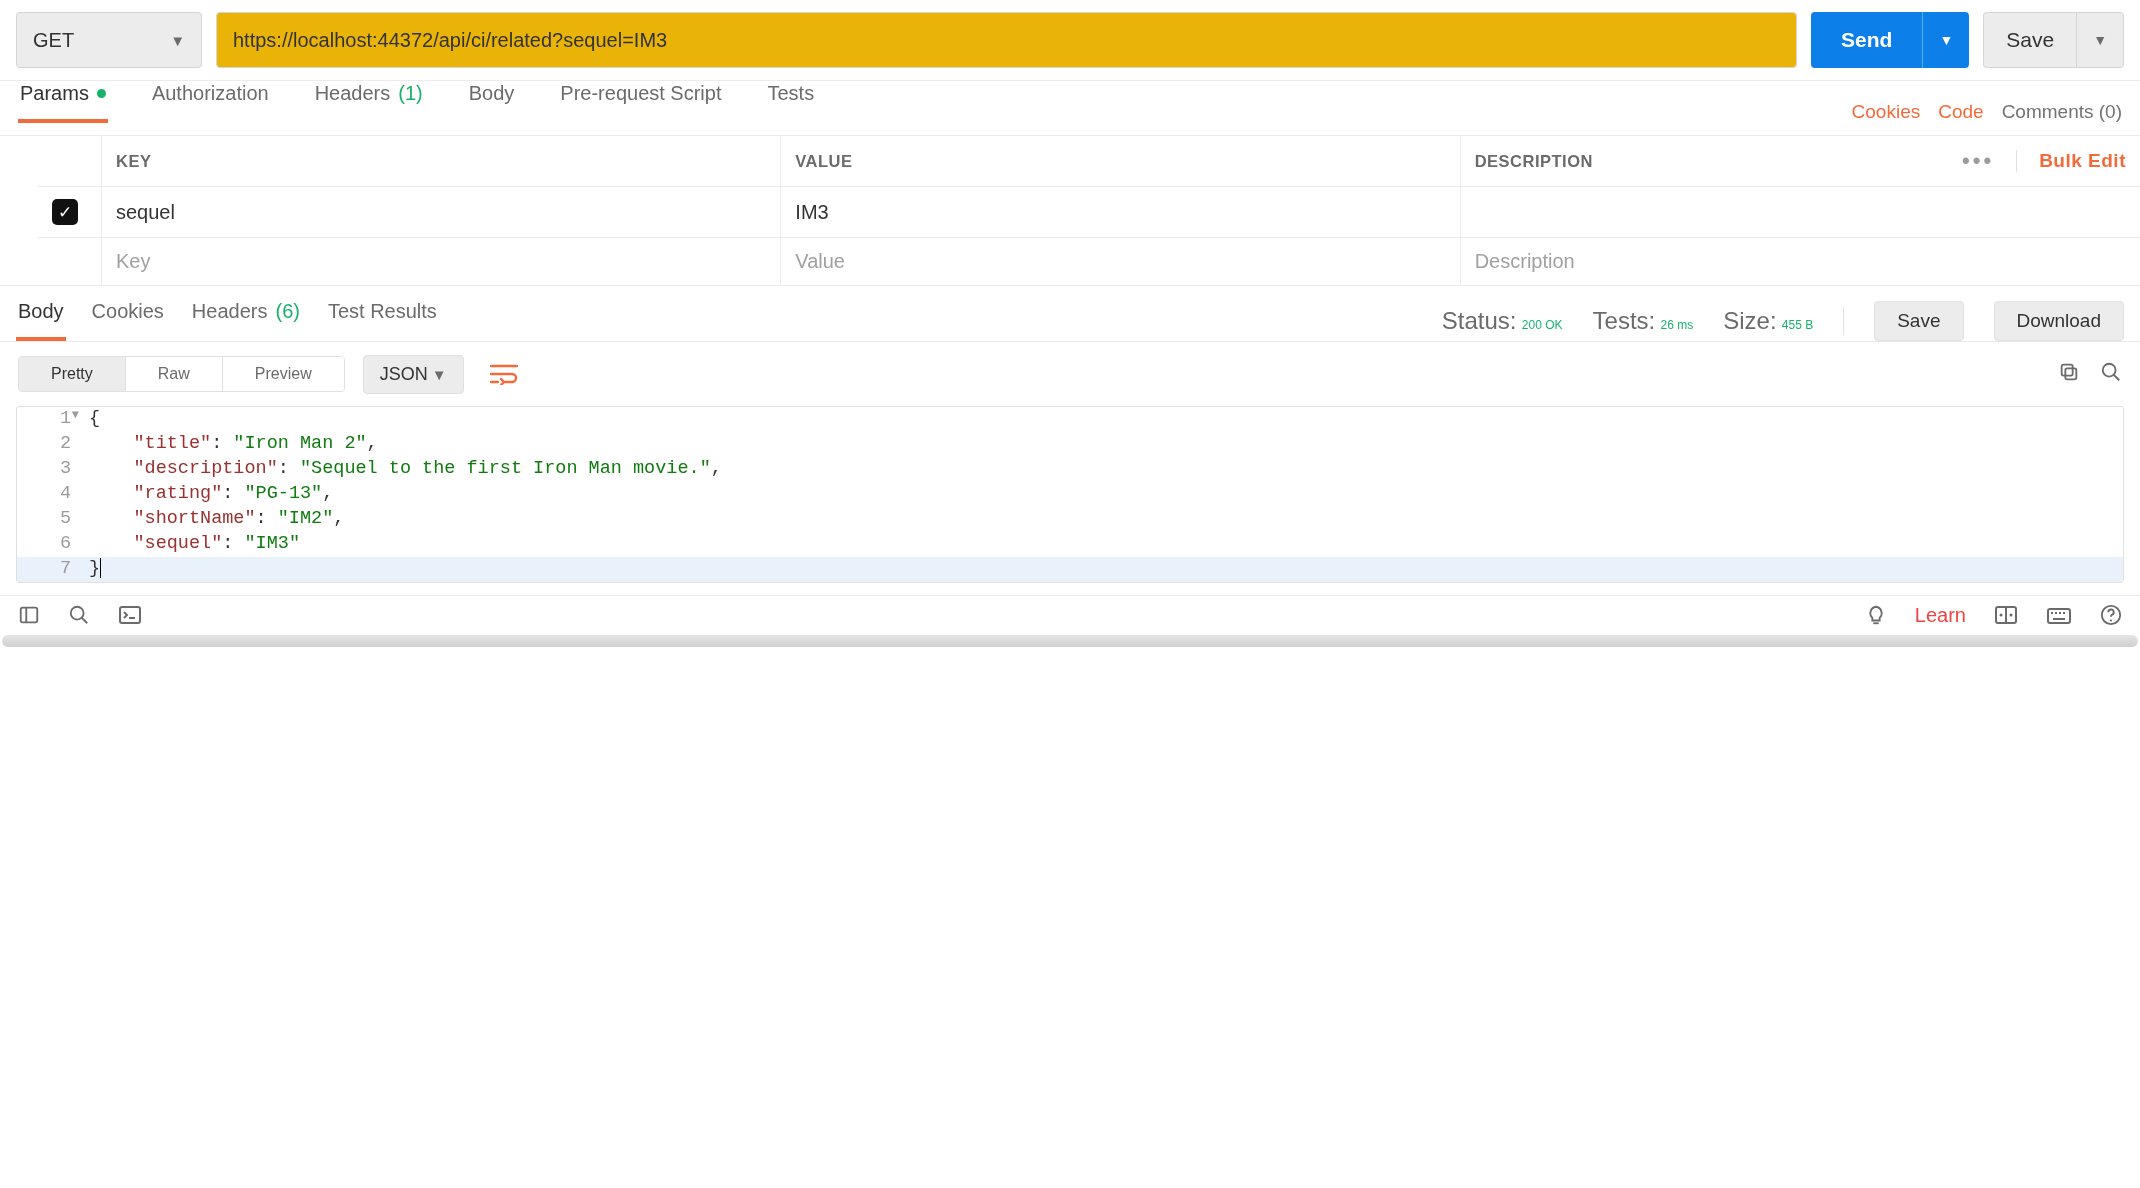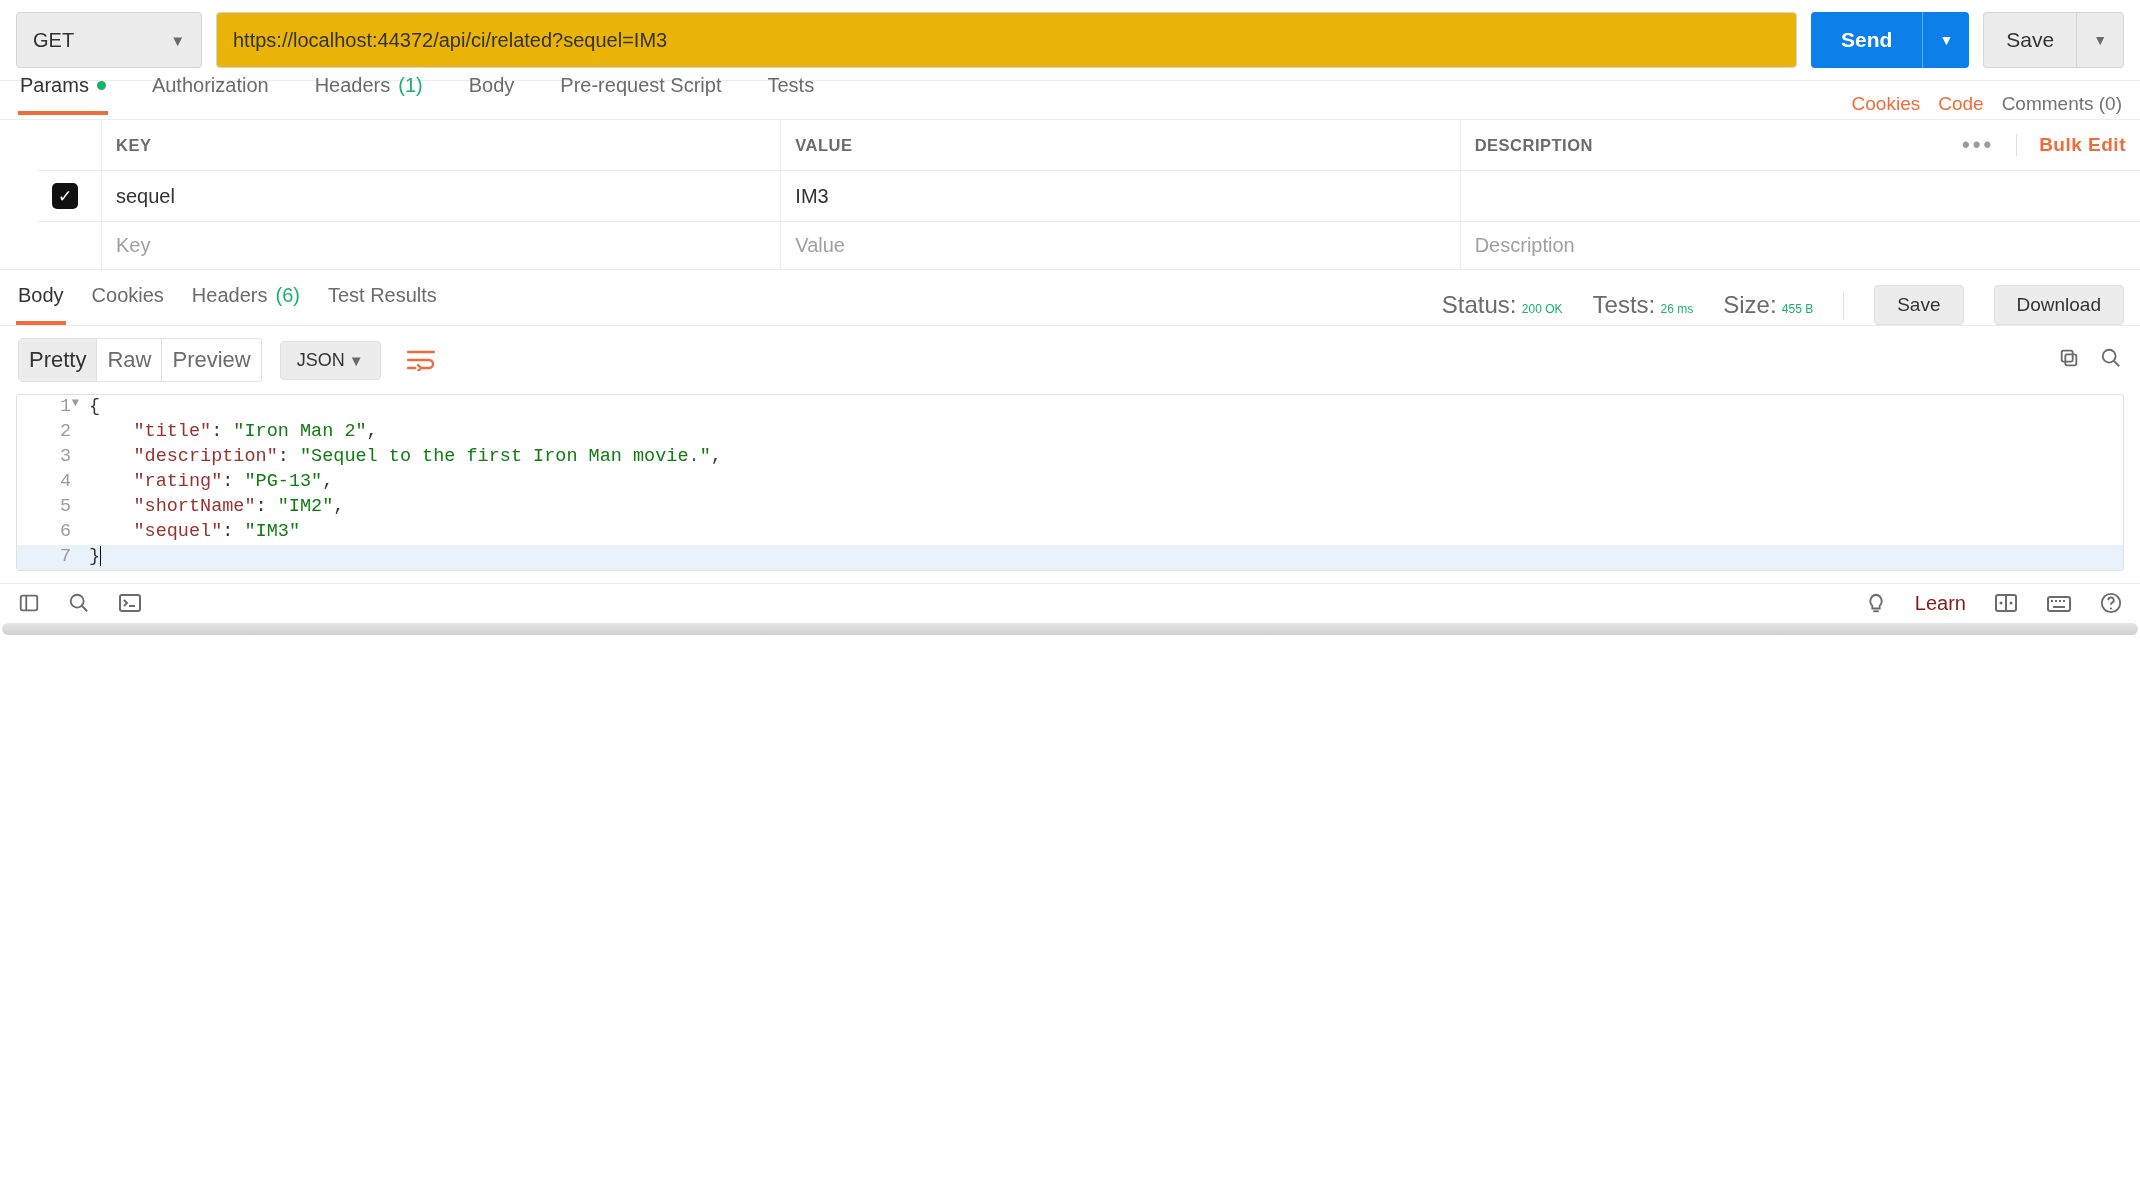--- a/index.html
+++ b/index.html
@@ -54,21 +54,21 @@
     background:#ececec; border:1px solid #d4d4d4;
     padding:0 16px; color:#6b6b6b;
     border-top-right-radius:4px; border-bottom-right-radius:4px;
   }
   .btn-send, .btn-send-caret, .btn-save, .btn-save-caret { height:56px; cursor:pointer; }
 
   
   .req-tabs-row {
     display:flex; justify-content:space-between; align-items:flex-end;
     border-top:1px solid #ececec; border-bottom:1px solid #ececec;
-    padding: 4px 18px; height:40px;
+    padding: 12px 18px; height:56px;
   }
   .req-tabs { display:flex; gap:42px; align-items:flex-end; height:100%; }
   .tab {
     color:#6b6b6b; font-size:20px; padding:14px 2px; cursor:pointer;
     border-bottom: 4px solid transparent;
     display:flex; align-items:center; gap:8px;
   }
   .tab.active { color:#333; border-bottom-color:#f26b3a; }
   .dot-green { width:9px; height:9px; border-radius:50%; background:#18b36b; display:inline-block; }
   .count-green { color:#18b36b; }
@@ -115,21 +115,21 @@
   
   .view-row {
     display:flex; align-items:center; justify-content:space-between;
     padding:12px 18px;
   }
   .view-left { display:flex; align-items:center; gap:18px; }
   .seg {
     display:flex; border:1px solid #e0e0e0; border-radius:4px; overflow:hidden;
   }
   .seg .seg-btn {
-    padding:8px 10px; font-size:22px; color:#6b6b6b; background:#fff; cursor:pointer;
+    padding:8px 32px; font-size:16px; color:#6b6b6b; background:#fff; cursor:pointer;
   }
   .seg .seg-btn + .seg-btn { border-left:1px solid #e0e0e0; }
   .seg .seg-btn.active { background:#ececec; color:#333; }
   .json-sel {
     background:#ececec; border:1px solid #e0e0e0; border-radius:4px;
     padding:8px 16px; font-size:18px; color:#333; display:flex; align-items:center; gap:4px;
     cursor:pointer;
   }
   .wrap-toggle { width:44px; height:40px; display:flex; align-items:center; justify-content:center; cursor:pointer; }
   .view-right { display:flex; align-items:center; gap:20px; color:#6b6b6b; }
@@ -344,21 +344,21 @@
         </svg>
     </span>
   </div>
   <div class="footer-right">
     <span class="icon-btn">
       <svg width="22" height="22" viewBox="0 0 24 24">
           <path d="M12 3 a7 7 0 0 1 4 12 v3 h-8 v-3 a7 7 0 0 1 4-12 z" fill="none" stroke="#6b6b6b" stroke-width="2"></path>
           <line x1="9" y1="21" x2="15" y2="21" stroke="#6b6b6b" stroke-width="2"></line>
         </svg>
     </span>
-    <span style="font-size:20px;color:#7f1d1d">Learn</span>
+    <span style="font-size:20px;color:#ef4444">Learn</span>
     <span class="icon-btn">
       <svg width="24" height="20" viewBox="0 0 24 20">
           <rect x="2" y="2" width="20" height="16" rx="2" fill="none" stroke="#6b6b6b" stroke-width="2"></rect>
           <line x1="12" y1="2" x2="12" y2="18" stroke="#6b6b6b" stroke-width="2"></line>
           <circle cx="7" cy="10" r="1.5" fill="#6b6b6b"></circle>
           <circle cx="17" cy="10" r="1.5" fill="#6b6b6b"></circle>
         </svg>
     </span>
     <span class="icon-btn">
       <svg width="26" height="20" viewBox="0 0 26 20">

